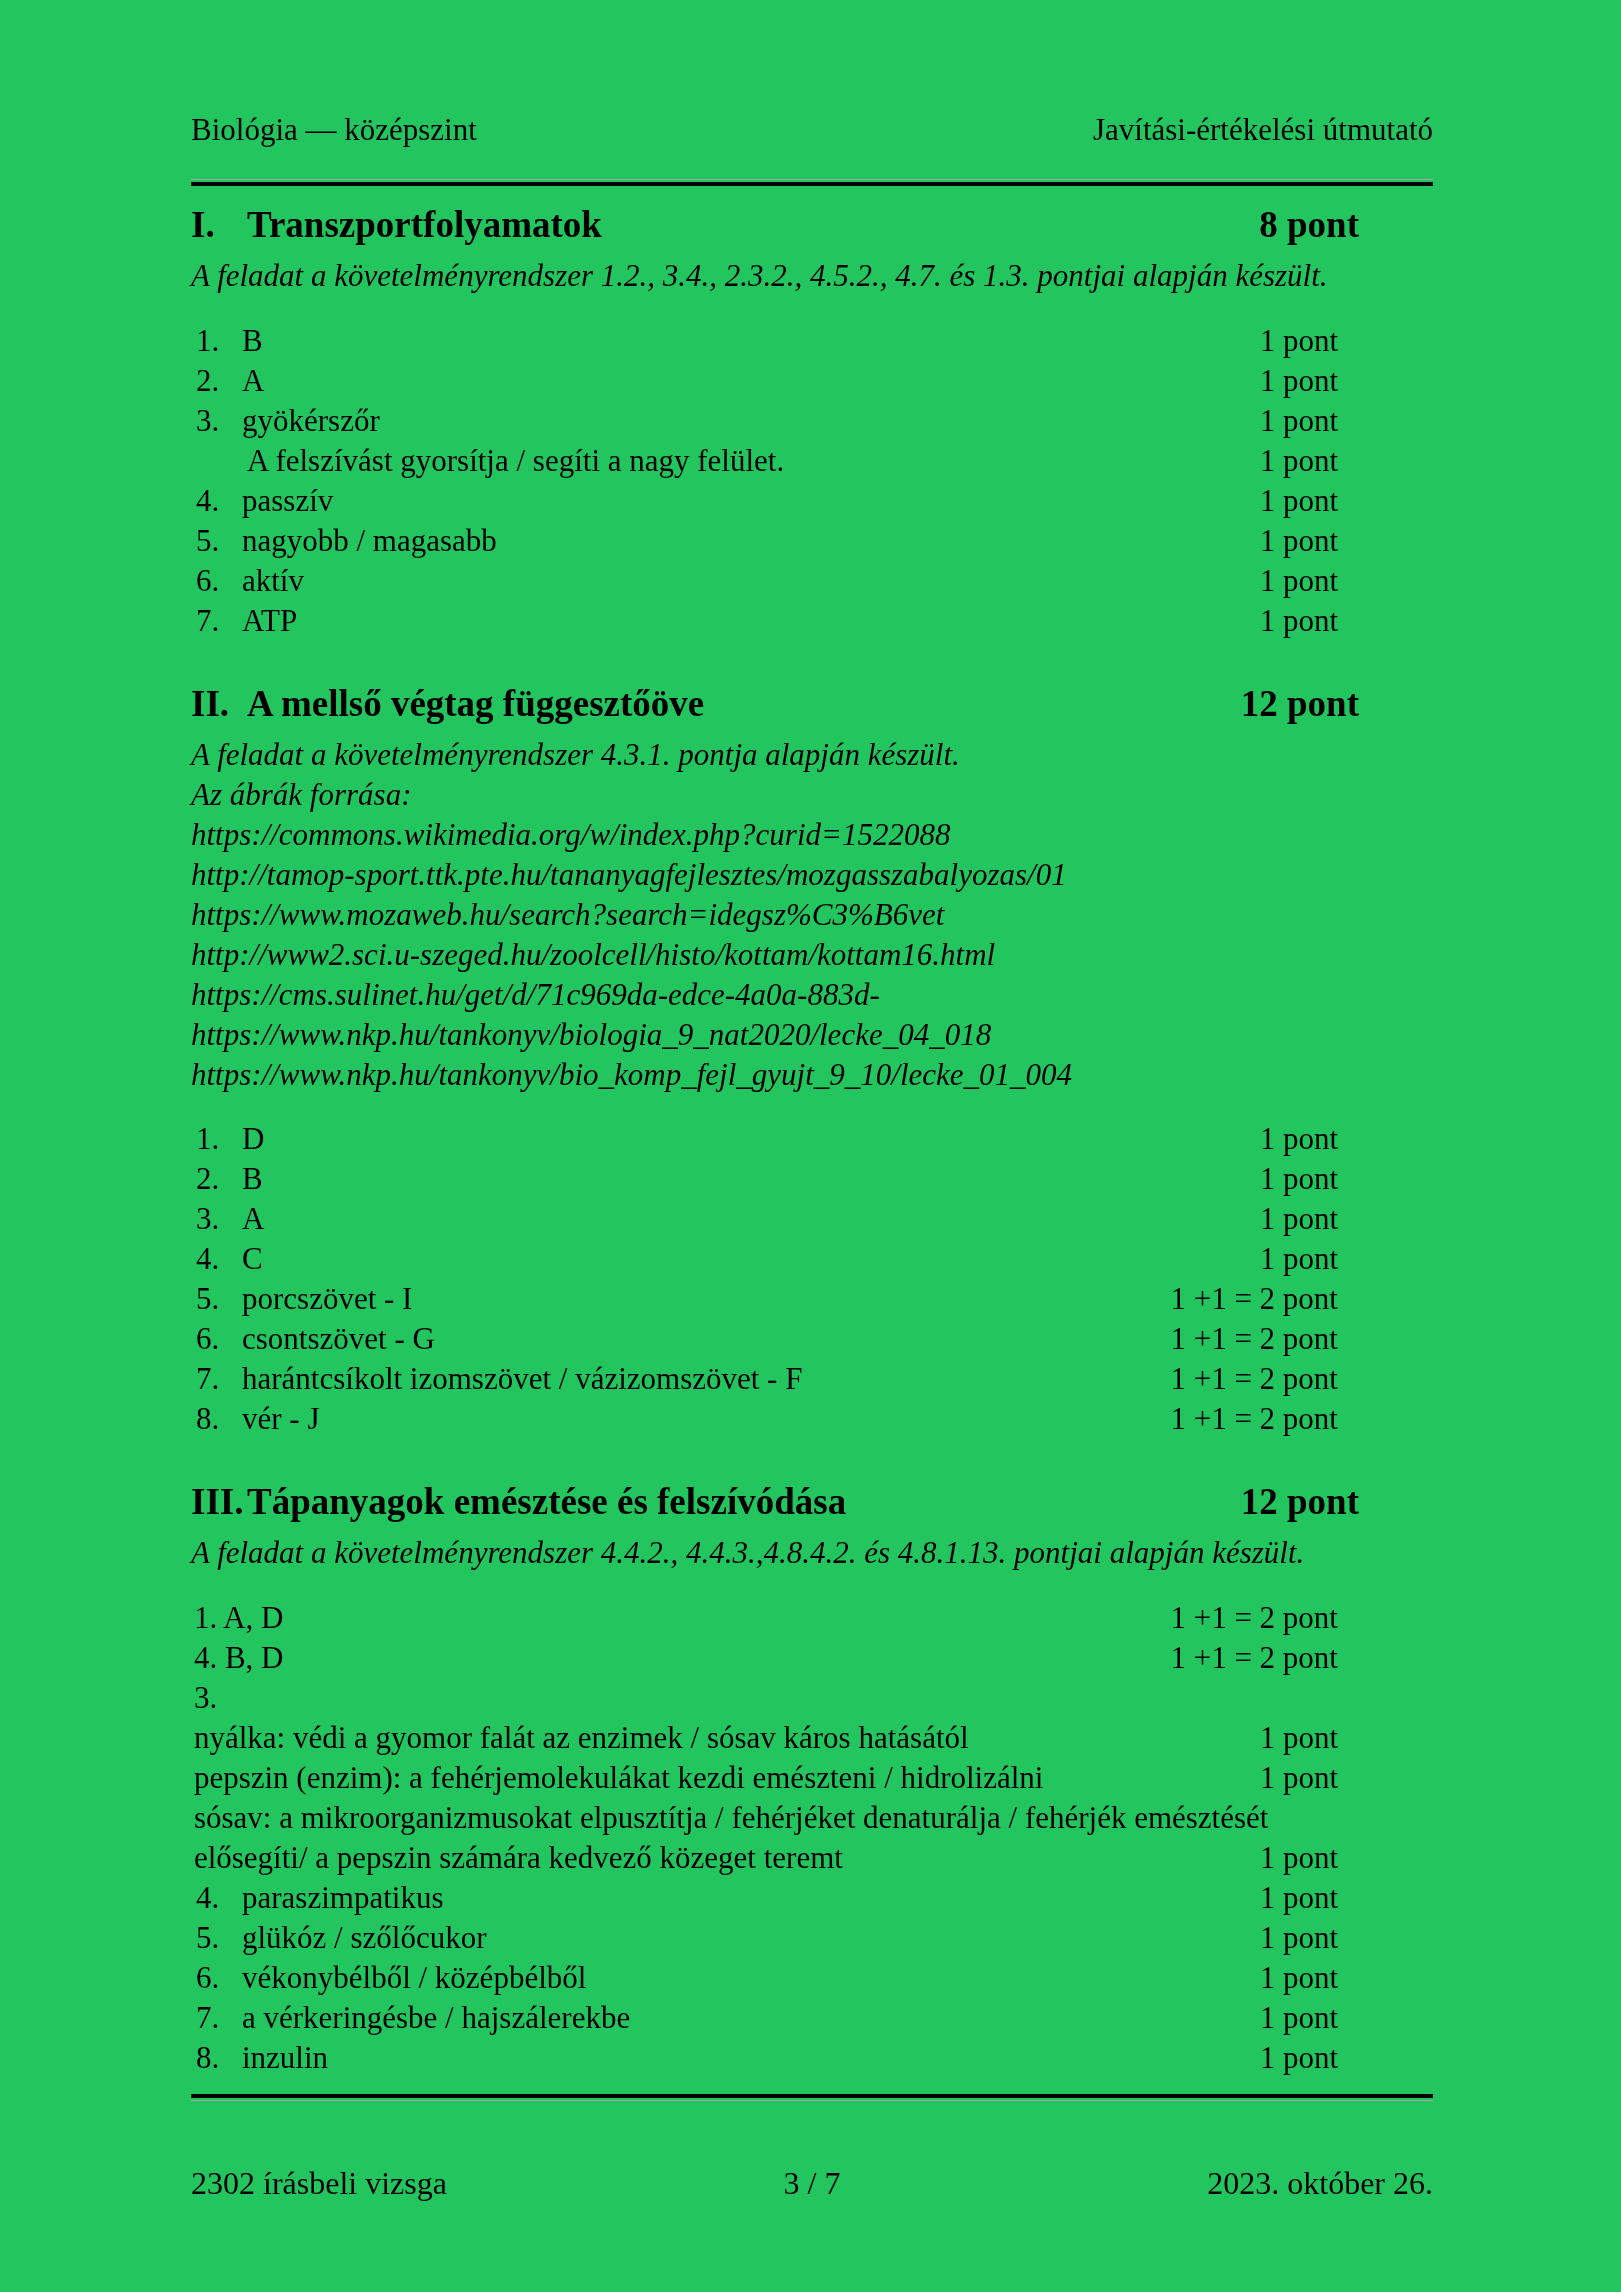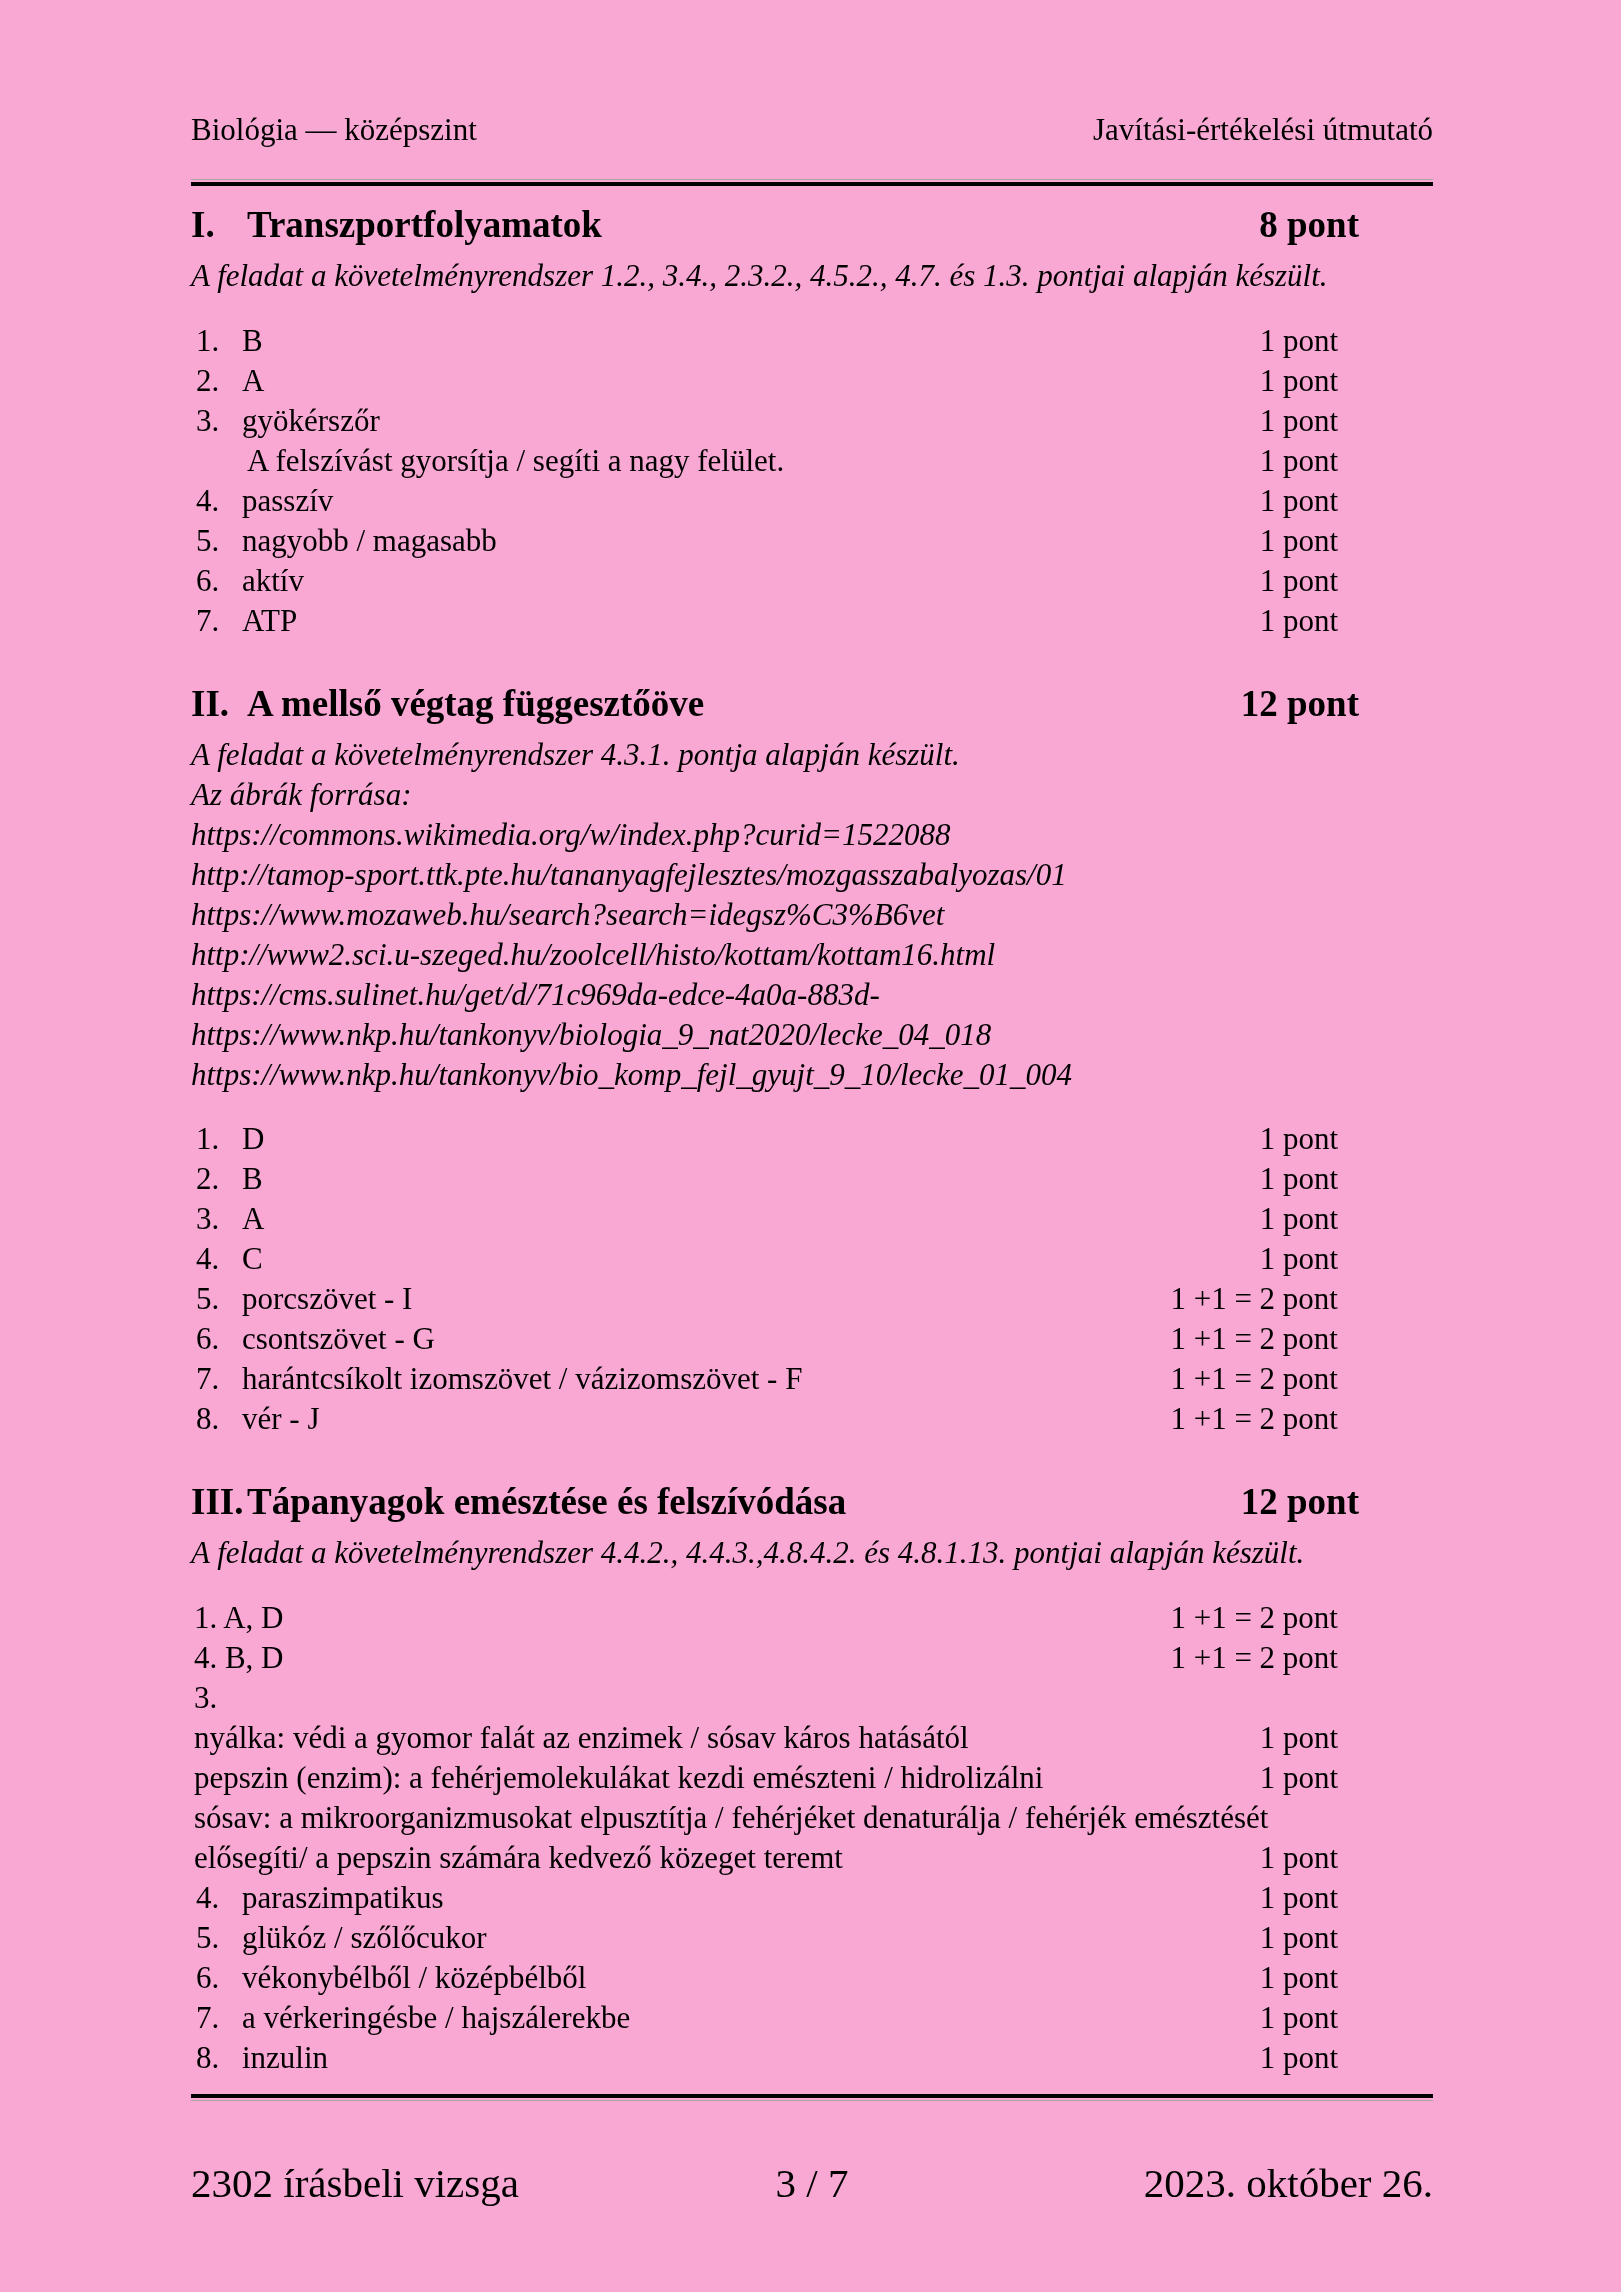--- a/index.html
+++ b/index.html
@@ -1,21 +1,21 @@
 <!DOCTYPE html>
 <html><head>
 <meta charset="utf-8">
 <style>
   html,body{margin:0;padding:0;background:#ffffff;}
   .page{
     position:relative;
     width:1621px;height:2293px;
     box-sizing:border-box;
     padding:110px 188px 90px 191px;
-    background:#f9a8d4;
+    background:#22c55e;
     color:#000;
     font-family:"Liberation Serif","DejaVu Serif",serif;
     font-size:31px;
     line-height:40px;
     display:flex;
     flex-direction:column;
     overflow:hidden;
   }
   
   .running-header{display:flex;justify-content:space-between;font-size:31px;line-height:40px;}
@@ -37,21 +37,21 @@
   .note-line{font-style:italic;white-space:nowrap;}
   .items{margin-top:24.5px;}
   .row{display:flex;}
   .row .num{flex:0 0 51px;padding-left:4.9px;box-sizing:border-box;}
   .row .text{white-space:nowrap;}
   .row.continuation .text{padding-left:56px;}
   .row.plain .text{padding-left:2.9px;}
   .row .points{margin-left:auto;padding-right:95px;padding-left:19.6px;flex:0 0 auto;white-space:nowrap;}
   
   .page-footer-group{margin-top:auto;}
-  .running-footer{display:flex;margin-top:62px;font-size:41px;line-height:40px;}
+  .running-footer{display:flex;margin-top:62px;font-size:32px;line-height:40px;}
   .f-left{flex:1;text-align:left;}
   .f-center{flex:1;text-align:center;}
   .f-right{flex:1;text-align:right;}
 </style>
 </head>
 <body>
 
 <div class="page">
 
   <div class="running-header">

